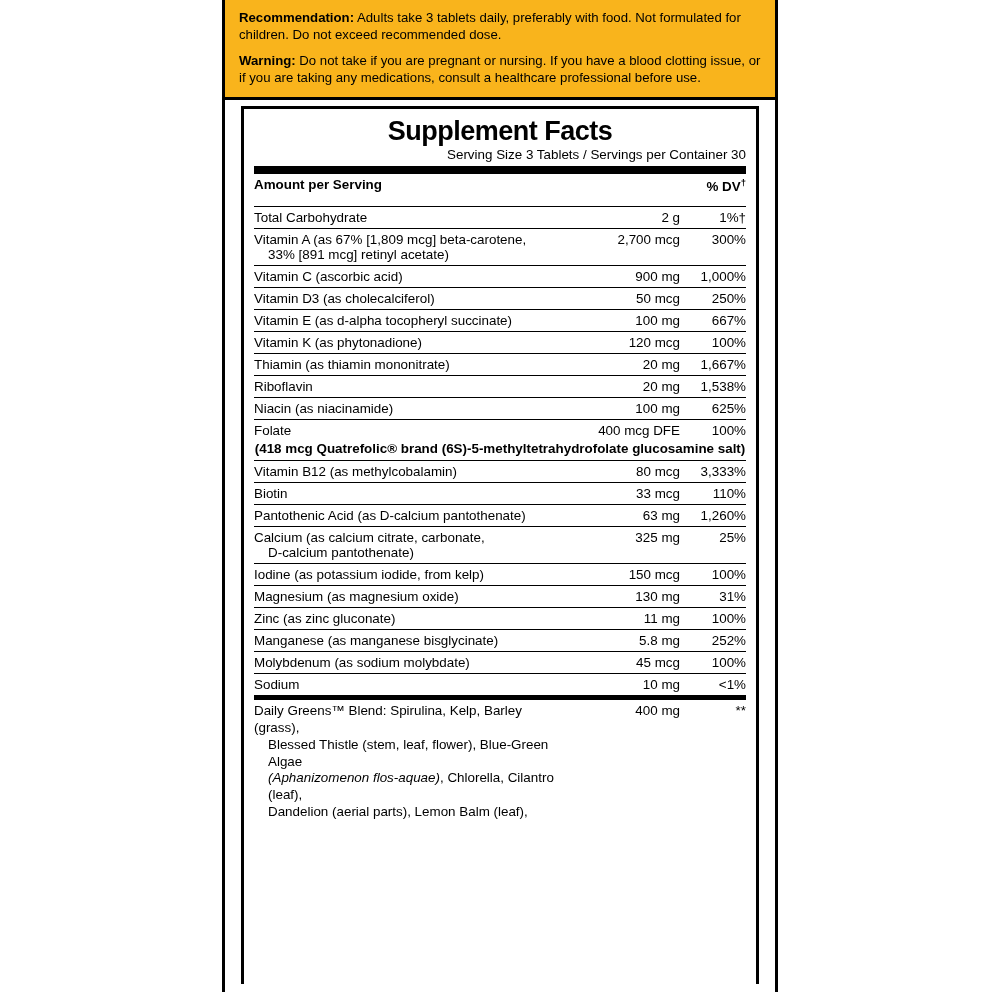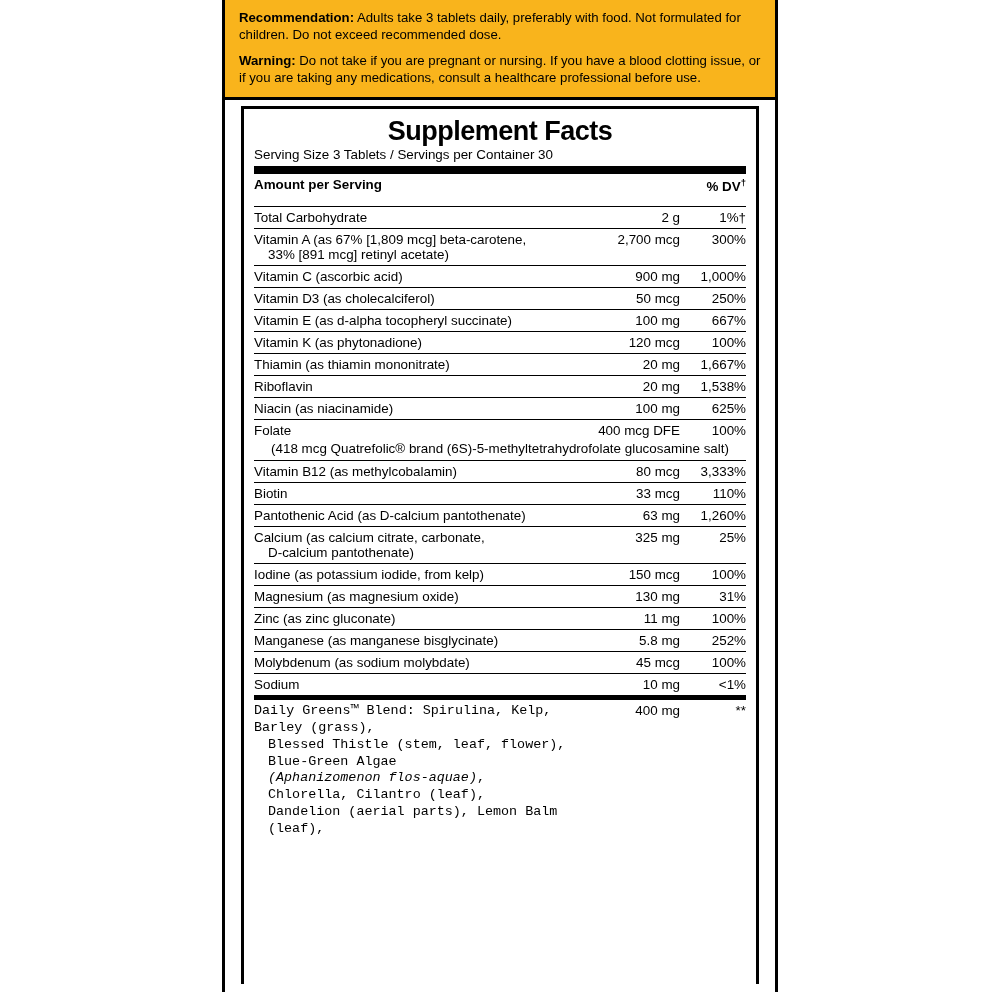--- a/index.html
+++ b/index.html
@@ -62,21 +62,21 @@
     font-size: 27px;
     font-weight: bold;
     letter-spacing: -0.5px;
     text-align: center;
     line-height: 1.05;
     margin: 4px 0 2px 0;
     font-family: "Liberation Sans", sans-serif;
   }
   .serving {
     font-size: 13.4px;
-    text-align: left;
+    text-align: right;
     margin-bottom: 4px;
   }
   table.sf {
     width: 100%;
     border-collapse: collapse;
     font-size: 13.4px;
   }
   table.sf td {
     padding: 3px 0 3px 0;
     vertical-align: top;
@@ -87,23 +87,23 @@
     border-bottom: 1px solid #000000;
     font-weight: bold;
     padding-bottom: 12px;
   }
   tr.norule td { border-top: none; padding-top: 0; }
   td.name { text-align: left; padding-right: 6px; }
   td.amt { text-align: right; width: 110px; white-space: nowrap; padding-right: 6px; }
   td.dv  { text-align: right; width: 66px; white-space: nowrap; }
   td.name .indent { display: block; padding-left: 14px; }
   .sup { font-size: 9.5px; vertical-align: super; }
-  .ctr-note { text-align: center; font-size: 13.4px; line-height: 1.2; }
+  .ctr-note { text-align: center; font-size: 13.4px; line-height: 1.2; font-weight: bold; }
   tr.thick td { border-top: 5px solid #000000; }
-  .blend-name { line-height: 1.25; font-family: Liberation Mono, monospace; }
+  .blend-name { line-height: 1.25; }
   .blend-name .ln { display: block; padding-left: 14px; }
   .blend-name .ln0 { padding-left: 0; }
   i { font-style: italic; }
 </style>
 </head>
 <body>
 
 <div class="page">
   <div class="panel">
 

